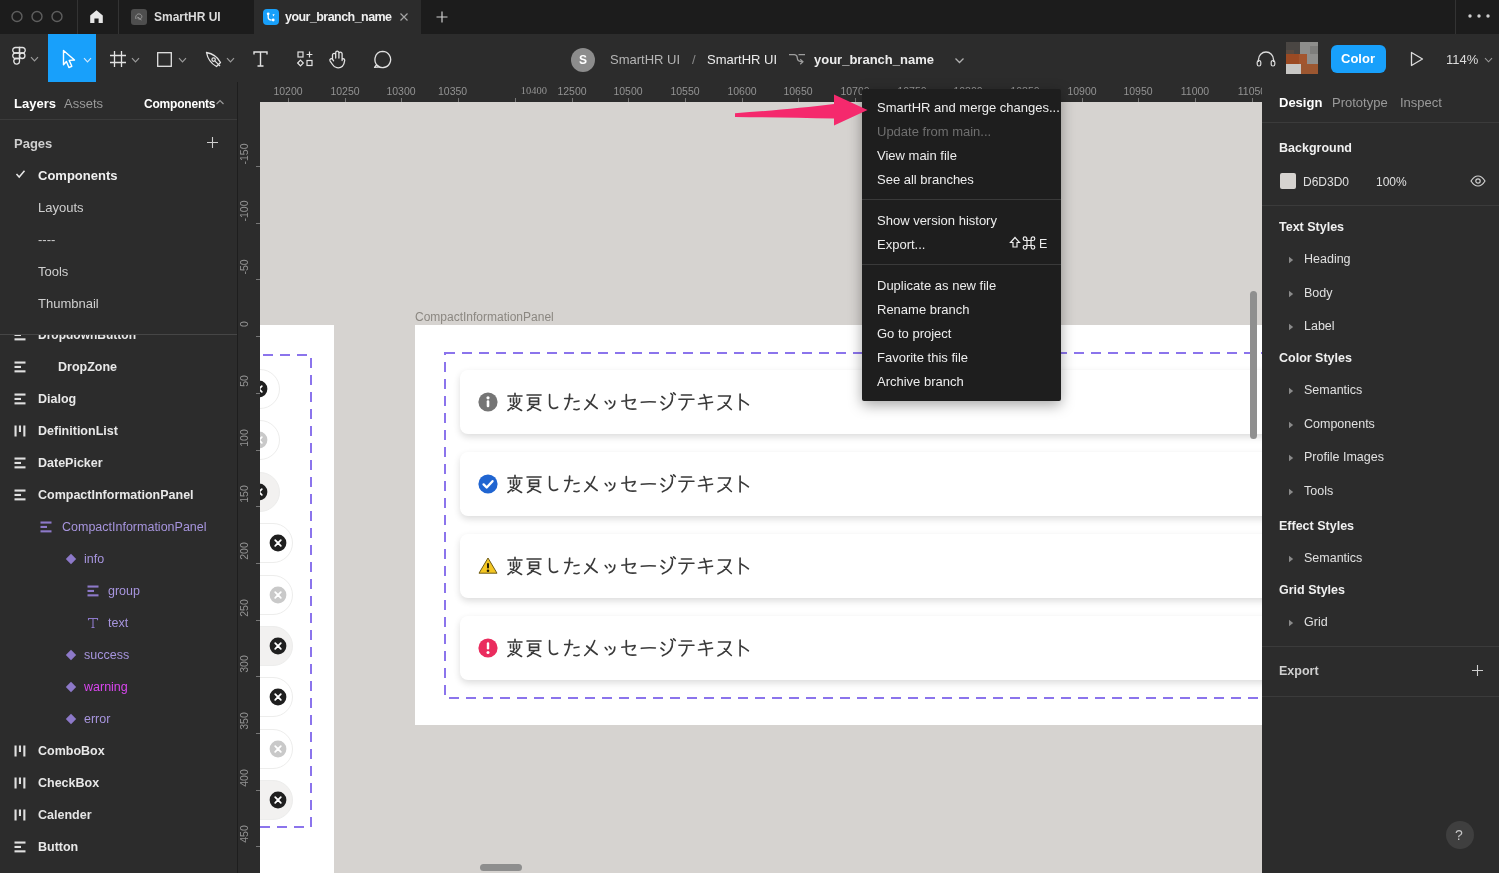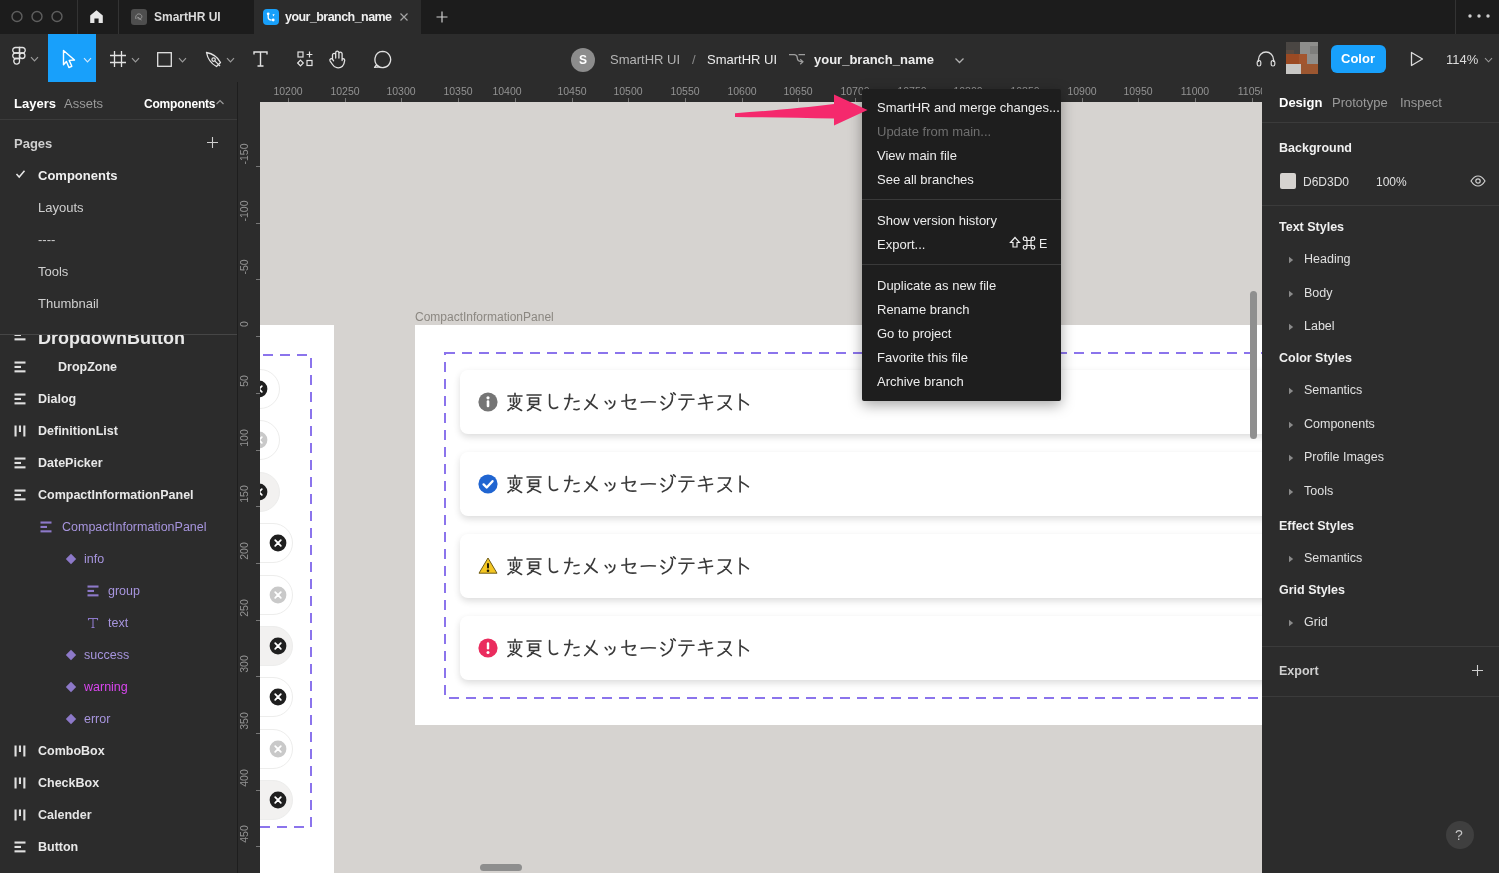--- a/index.html
+++ b/index.html
@@ -245,21 +245,21 @@
 <div class="txt" style="left:38px;top:296px;font-size:13px;color:#cfcfcf;">Thumbnail</div>
 <div class="abs" style="left:0;top:334px;width:237px;height:1px;background:#464646;"></div>
 
 <div class="abs" style="left:0;top:335px;width:237px;height:538px;overflow:hidden;">
   <div id="layerrows" style="position:absolute;left:0;top:-16px;width:237px;height:560px;">
   <svg style="position:absolute;left:14px;top:10px;" width="12" height="12" viewBox="0 0 12 12">
         <rect x="0.5" y="0.5" width="11" height="2.1" fill="#e0e0e0"></rect>
         <rect x="0.5" y="4.9" width="6.5" height="2.1" fill="#e0e0e0"></rect>
         <rect x="0.5" y="9.3" width="11" height="2.1" fill="#e0e0e0"></rect>
       </svg>
-      <div style="position:absolute;left:38px;top:9px;font-size:18px;font-weight:700;color:#e8e8e8;white-space:nowrap;">DropdownButton</div>
+      <div style="position:absolute;left:38px;top:9px;font-size:12px;font-weight:700;color:#e8e8e8;white-space:nowrap;">DropdownButton</div>
   <svg style="position:absolute;left:14px;top:42px;" width="12" height="12" viewBox="0 0 12 12">
         <rect x="0.5" y="0.5" width="11" height="2.1" fill="#e0e0e0"></rect>
         <rect x="0.5" y="4.9" width="6.5" height="2.1" fill="#e0e0e0"></rect>
         <rect x="0.5" y="9.3" width="11" height="2.1" fill="#e0e0e0"></rect>
       </svg>
       <div style="position:absolute;left:38px;top:41px;font-size:12.5px;font-weight:700;color:#e8e8e8;white-space:nowrap;padding-left:20px;">DropZone</div>
   <svg style="position:absolute;left:14px;top:74px;" width="12" height="12" viewBox="0 0 12 12">
         <rect x="0.5" y="0.5" width="11" height="2.1" fill="#e0e0e0"></rect>
         <rect x="0.5" y="4.9" width="6.5" height="2.1" fill="#e0e0e0"></rect>
         <rect x="0.5" y="9.3" width="11" height="2.1" fill="#e0e0e0"></rect>
@@ -429,25 +429,25 @@
   </svg>
 
   <div class="abs" style="left:0;top:0;width:1024px;height:20px;background:#2c2c2c;"></div>
   <div class="abs" style="left:0;top:0;width:22px;height:791px;background:#2c2c2c;"></div>
   <div class="txt" style="left:30px;top:3px;width:40px;text-align:center;font-size:10.5px;color:#939393;">10200</div>
   <div class="abs" style="left:50px;top:16px;width:1px;height:4px;background:#777;"></div>
   <div class="txt" style="left:87px;top:3px;width:40px;text-align:center;font-size:10.5px;color:#939393;">10250</div>
   <div class="abs" style="left:107px;top:16px;width:1px;height:4px;background:#777;"></div>
   <div class="txt" style="left:143px;top:3px;width:40px;text-align:center;font-size:10.5px;color:#939393;">10300</div>
   <div class="abs" style="left:163px;top:16px;width:1px;height:4px;background:#777;"></div>
-  <div class="txt" style="left:200px;top:3px;width:40px;text-align:center;font-size:10.5px;color:#939393;">10350</div>
+  <div class="txt" style="left:200px;top:3px;width:40px;font-size:10.5px;color:#939393;">10350</div>
   <div class="abs" style="left:220px;top:16px;width:1px;height:4px;background:#777;"></div>
-  <div class="txt" style="left:249px;top:3px;width:40px;text-align:center;font-size:10.5px;color:#939393;">10400</div>
+  <div class="txt" style="left:269px;top:3px;width:40px;text-align:right;font-size:10.5px;color:#939393;font-family:Liberation Serif, serif;">10400</div>
   <div class="abs" style="left:277px;top:16px;width:1px;height:4px;background:#777;"></div>
-  <div class="txt" style="left:314px;top:3px;width:40px;text-align:center;font-size:10.5px;color:#939393;">10450</div>
+  <div class="txt" style="left:314px;top:3px;width:40px;text-align:center;font-size:10.5px;color:#939393;">12500</div>
   <div class="abs" style="left:334px;top:16px;width:1px;height:4px;background:#777;"></div>
   <div class="txt" style="left:370px;top:3px;width:40px;text-align:center;font-size:10.5px;color:#939393;">10500</div>
   <div class="abs" style="left:390px;top:16px;width:1px;height:4px;background:#777;"></div>
   <div class="txt" style="left:427px;top:3px;width:40px;text-align:center;font-size:10.5px;color:#939393;">10550</div>
   <div class="abs" style="left:447px;top:16px;width:1px;height:4px;background:#777;"></div>
   <div class="txt" style="left:484px;top:3px;width:40px;text-align:center;font-size:10.5px;color:#939393;">10600</div>
   <div class="abs" style="left:504px;top:16px;width:1px;height:4px;background:#777;"></div>
   <div class="txt" style="left:540px;top:3px;width:40px;text-align:center;font-size:10.5px;color:#939393;">10650</div>
   <div class="abs" style="left:560px;top:16px;width:1px;height:4px;background:#777;"></div>
   <div class="txt" style="left:597px;top:3px;width:40px;text-align:center;font-size:10.5px;color:#939393;">10700</div>

